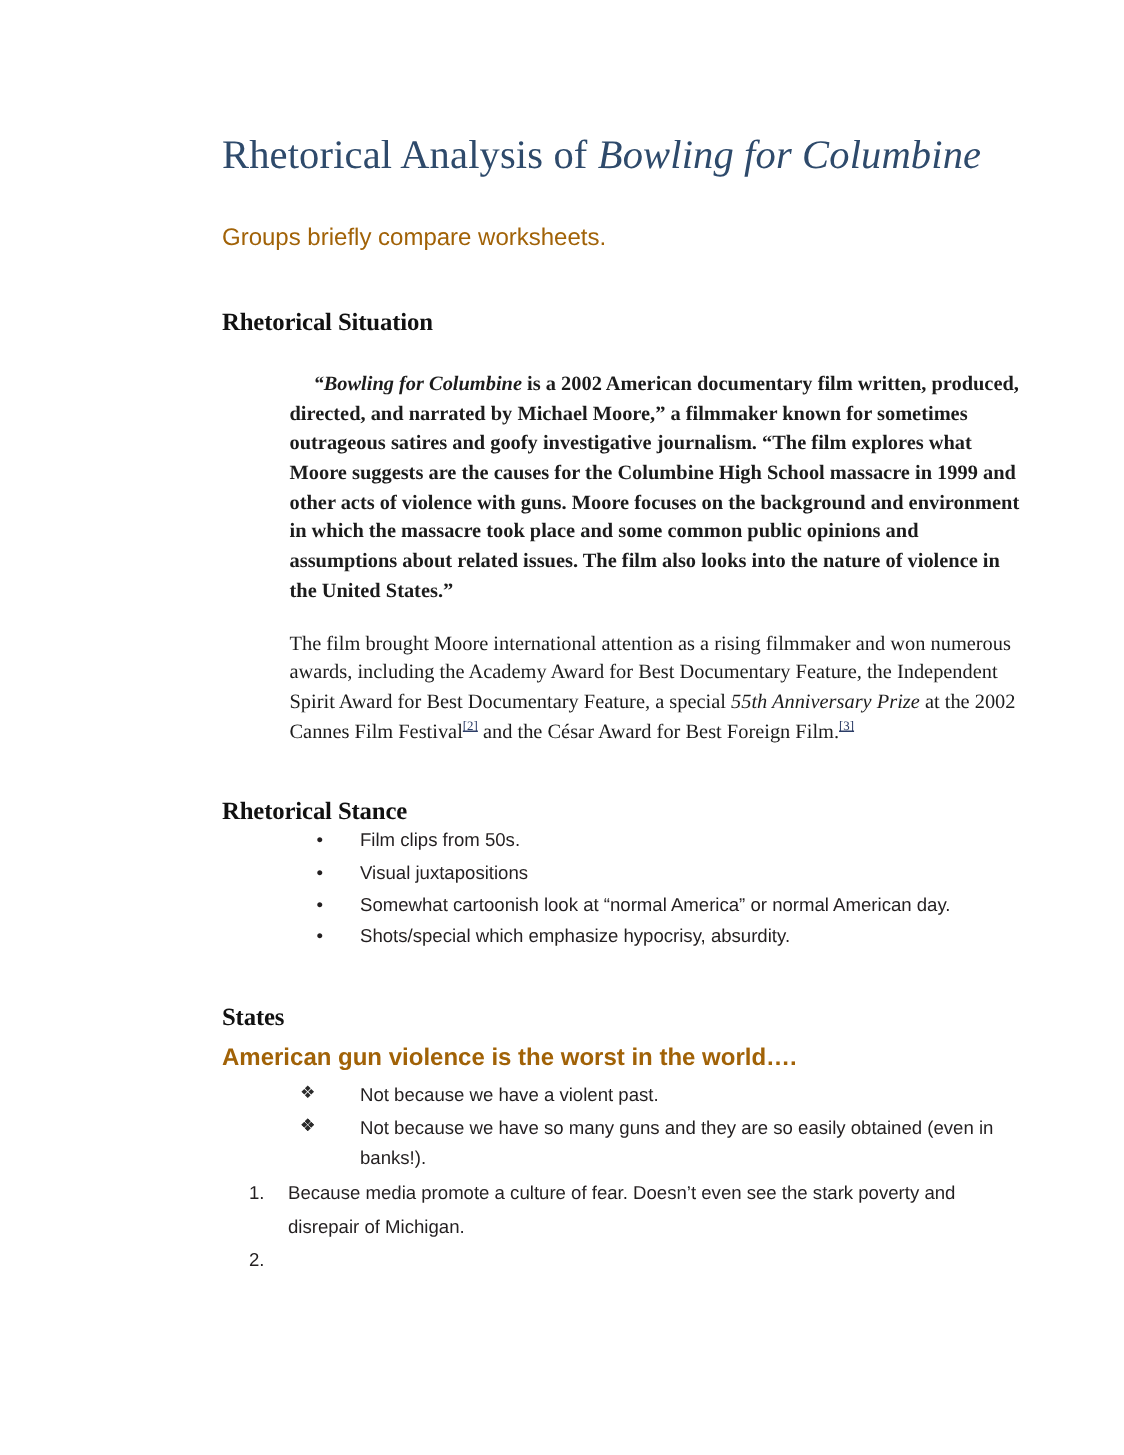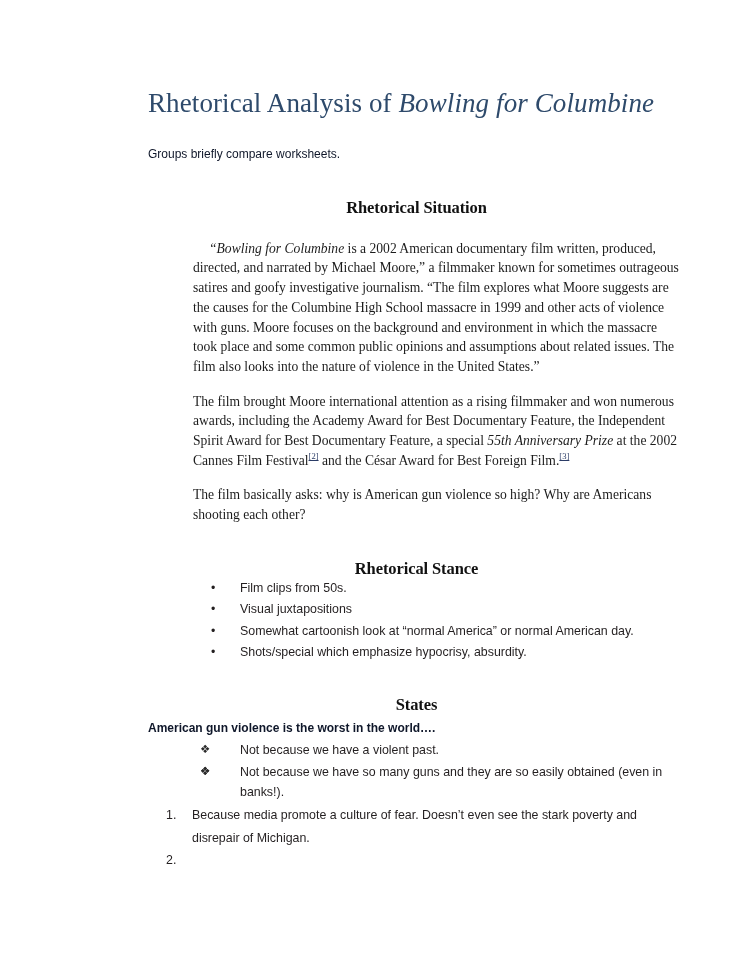--- a/index.html
+++ b/index.html
@@ -35,51 +35,51 @@
     line-height: 1.18;
     margin: 0 0 24px 0;
     white-space: nowrap;
   }
   .doc-title .ital {
     font-style: italic;
   }
 
   
   .sans-para {
-    font-size: 12px;
+    font-size: 16px;
     line-height: 1.82;
-    color: #0f172a;
+    color: #a16207;
     margin: 0;
   }
 
   
   .section-head {
     font-family: "Liberation Serif", serif;
     font-size: 16.5px;
     font-weight: bold;
     color: #111111;
     margin: 0;
     letter-spacing: -0.1px;
-    text-align: center;
   }
 
   
   .serif-block {
     font-family: "Liberation Serif", serif;
     font-size: 13.6px;
     line-height: 1.45;
     color: #1c1c1c;
     margin: 0 0 0 45px;
     padding-right: 4px;
   }
   .serif-block p {
     margin: 0 0 15px 0;
   }
   .serif-block p.first {
     text-indent: 16px;
+    font-weight: bold;
   }
   .serif-block .ital { font-style: italic; }
   .cite {
     font-size: 8.6px;
     vertical-align: super;
     line-height: 0;
     color: #2b3c66;
     text-decoration: underline;
   }
 
@@ -169,21 +169,20 @@
   <p class="sans-para">Groups briefly compare worksheets.</p>
 
   <h2 class="section-head sec1-top">Rhetorical Situation</h2>
 
   <div class="serif-block sec1-body">
 
     <p class="first"><span class="ital">“Bowling for Columbine</span><span> is a 2002 American documentary film written, produced, directed, and narrated by Michael Moore,” a filmmaker known for sometimes outrageous satires and goofy investigative journalism. “The film explores what Moore suggests are the causes for the Columbine High School massacre in 1999 and other acts of violence with guns. Moore focuses on the background and environment in which the massacre took place and some common public opinions and assumptions about related issues. The film also looks into the nature of violence in the United States.”</span></p>
 
     <p><span>The film brought Moore international attention as a rising filmmaker and won numerous awards, including the Academy Award for Best Documentary Feature, the Independent Spirit Award for Best Documentary Feature, a special </span><span class="ital">55th Anniversary Prize</span><span> at the 2002 Cannes Film Festival</span><a class="cite" href="#">[2]</a><span> and the César Award for Best Foreign Film.</span><a class="cite" href="#">[3]</a></p>
 
-    <p>The film basically asks: why is American gun violence so high? Why are Americans shooting each other?</p>
   </div>
 
   <h2 class="section-head sec2-top">Rhetorical Stance</h2>
 
 
   <ul class="round-list sec2-list">
     <li><span class="bullet-mark">•</span><span>Film clips from 50s.</span></li>
     <li><span class="bullet-mark">•</span><span>Visual juxtapositions</span></li>
     <li><span class="bullet-mark">•</span><span>Somewhat cartoonish look at “normal America” or normal American day.</span></li>
     <li><span class="bullet-mark">•</span><span>Shots/special which emphasize hypocrisy, absurdity.</span></li>

